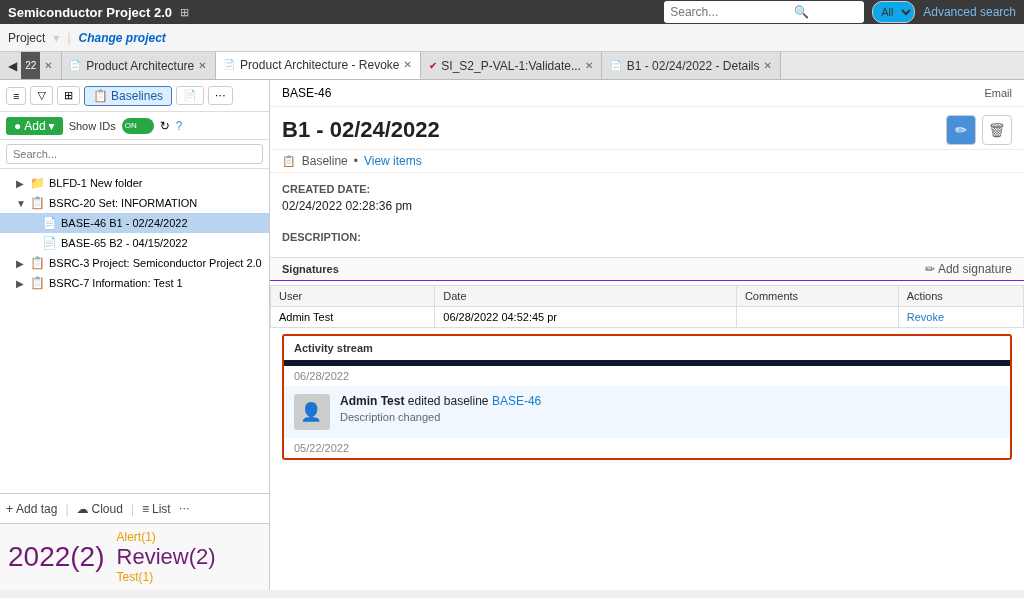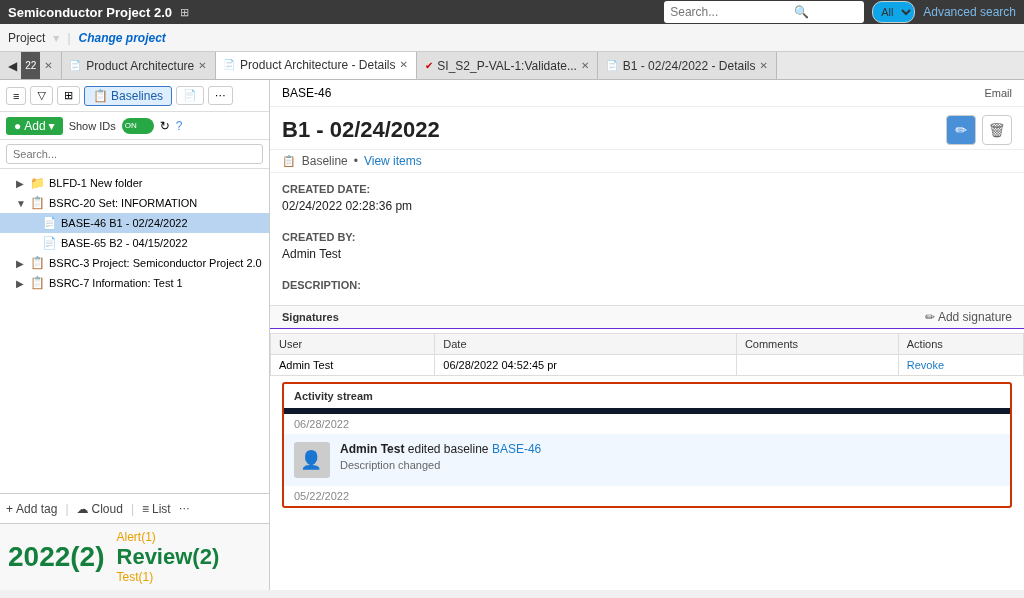--- a/index.html
+++ b/index.html
@@ -78,21 +78,21 @@
     .folder-icon { font-size: 12px; }
     .item-label { font-size: 11px; }
 
     
     .left-bottom { border-top: 1px solid #ccc; padding: 4px 6px; display: flex; align-items: center; gap: 8px; height: 30px; }
     .bottom-btn { font-size: 11px; color: #444; cursor: pointer; display: flex; align-items: center; gap: 3px; }
 
     
     .stats-area { background: #f8f8f8; border-top: 1px solid #ccc; padding: 6px 8px; }
     .stats-row { display: flex; gap: 12px; align-items: center; }
-    .stat-big { font-size: 28px; font-weight: bold; color: #15803d; }
+    .stat-big { font-size: 28px; font-weight: normal; color: #701a75; }
     .stat-tag { font-size: 12px; color: #e8a000; cursor: pointer; }
 
     
     .right-panel { flex: 1; background: white; display: flex; flex-direction: column; overflow: hidden; }
     .detail-header { display: flex; align-items: center; padding: 6px 12px; border-bottom: 1px solid #eee; }
     .detail-header-right { margin-left: auto; font-size: 11px; color: #555; }
 
     .detail-title-row { display: flex; align-items: center; padding: 8px 12px 4px; border-bottom: 1px solid #eee; }
     .detail-title { font-size: 22px; font-weight: bold; color: #222; }
     .title-actions { display: flex; gap: 6px; margin-left: auto; }
@@ -159,21 +159,21 @@
     <span class="tab-num">22</span>
     <span class="tab-close">✕</span>
   </div>
   <div class="tab">
     <span class="tab-icon">📄</span>
     <span>Product Architecture</span>
     <span class="tab-close">✕</span>
   </div>
   <div class="tab active">
     <span class="tab-icon">📄</span>
-    <span>Product Architecture - Details</span>
+    <span>Product Architecture - Revoke</span>
     <span class="tab-close">✕</span>
   </div>
   <div class="tab">
     <span class="tab-icon" style="color:#c00;">✔</span>
     <span>SI_S2_P-VAL-1:Validate...</span>
     <span class="tab-close">✕</span>
   </div>
   <div class="tab">
     <span class="tab-icon">📄</span>
     <span>B1 - 02/24/2022 - Details</span>
@@ -299,24 +299,20 @@
         <span>Baseline</span>
         <span>•</span>
         <span style="color:#1a7bc8; cursor:pointer;">View items</span>
       </div>
 
       <div class="detail-section">
         <div class="section-label">CREATED DATE:</div>
         <div class="section-value">02/24/2022 02:28:36 pm</div>
       </div>
 
-      <div class="detail-section" style="padding-top:0;">
-        <div class="section-label">CREATED BY:</div>
-        <div class="section-value">Admin Test</div>
-      </div>
 
       <div class="detail-section" style="padding-top:0;">
         <div class="section-label">DESCRIPTION:</div>
       </div>
 
       <div class="signatures-header">
         <span class="signatures-title">Signatures</span>
         <span class="add-sig-btn">
           <span>✏</span>
           <span>Add signature</span>

